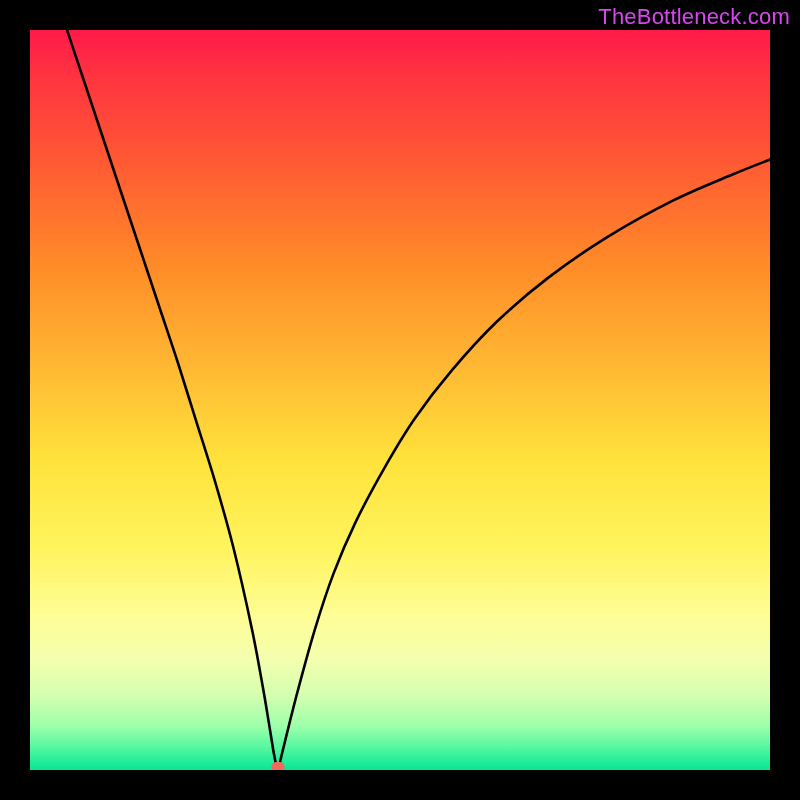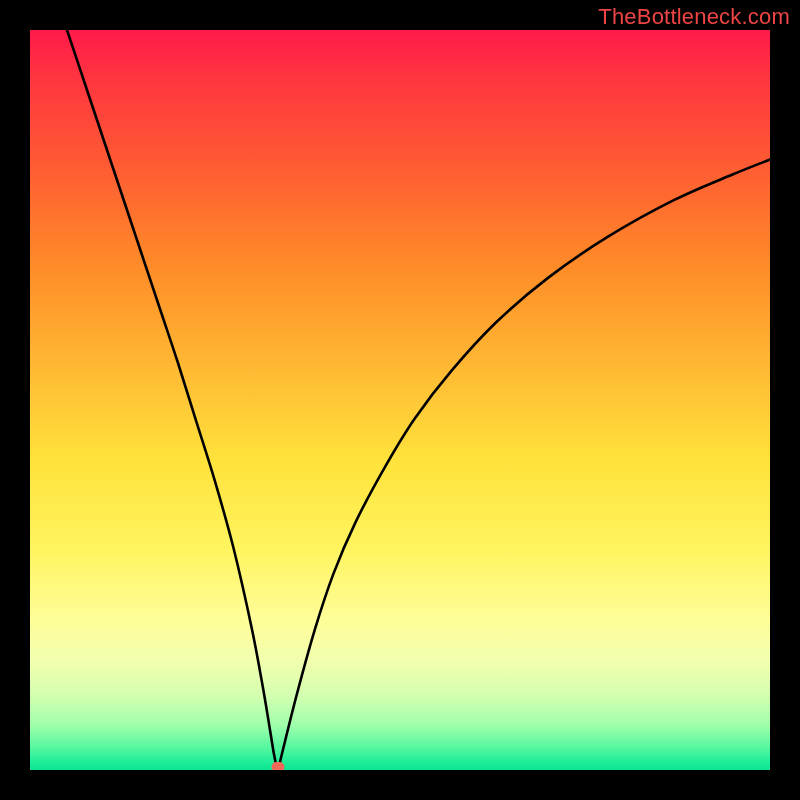--- a/index.html
+++ b/index.html
@@ -14,21 +14,21 @@
   .frame {
     position: relative;
     width: 800px;
     height: 800px;
     background: #000;
   }
   .watermark {
     position: absolute;
     top: 4px;
     right: 10px;
-    color: #ef4444;
+    color: #d946ef;
     font-size: 22px;
     font-weight: 500;
     letter-spacing: 0.2px;
     z-index: 5;
     user-select: none;
     margin-left: 9px;
   }
   .plot-area {
     position: absolute;
     left: 30px;

